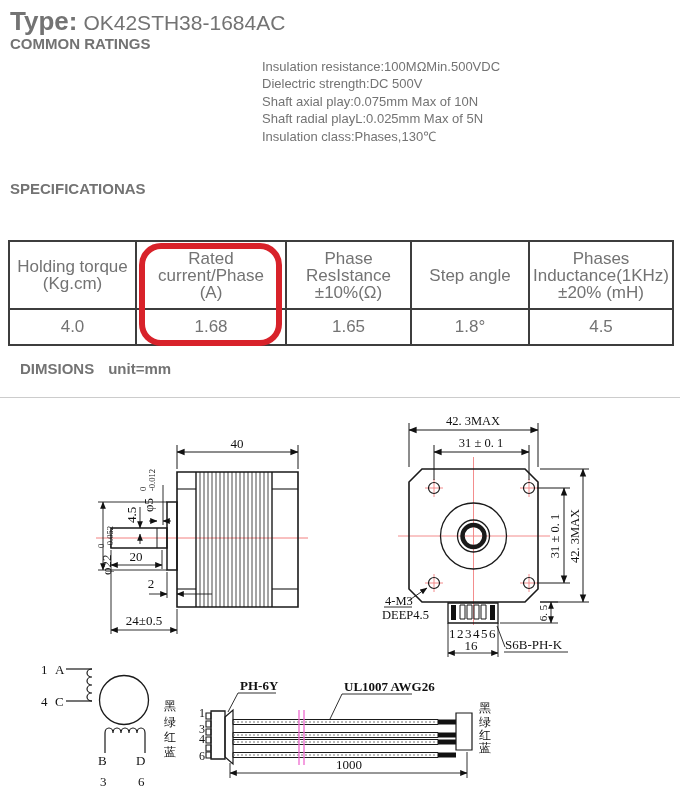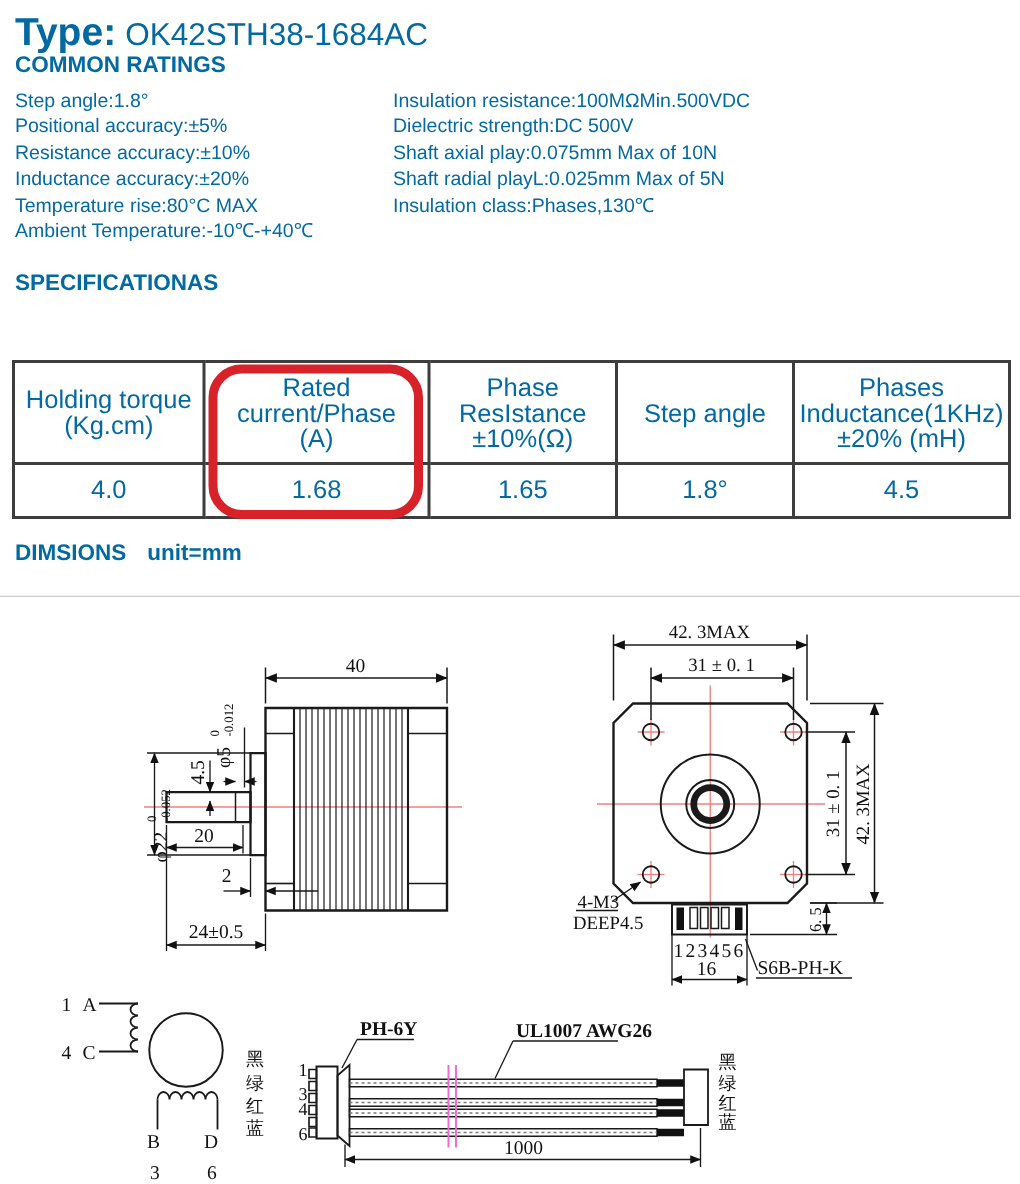--- a/index.html
+++ b/index.html
@@ -1,34 +1,34 @@
 <!DOCTYPE html>
 <html><head>
 <meta charset="utf-8">
 <style>
   html,body{margin:0;padding:0;background:#fff;}
   #page{position:relative;width:680px;height:789px;background:#fff;overflow:hidden;
-        font-family:"Liberation Sans",sans-serif;color:#0369a1;}
+        font-family:"Liberation Sans",sans-serif;color:#737373;}
   .title-row{position:absolute;left:10px;top:6px;display:flex;align-items:baseline;}
   .type-label{font-size:26px;font-weight:bold;letter-spacing:0px;}
   .model{font-size:21px;font-weight:400;margin-left:6px;}
   .sec-title{position:absolute;left:10px;font-size:15px;font-weight:bold;}
   .ratings{position:absolute;top:58px;font-size:13px;line-height:17.4px;}
   .ratings div{white-space:nowrap;}
   .ratings-left{left:10px;}
   .ratings-right{left:262px;}
   table.spec{position:absolute;left:8px;top:240px;width:664px;border-collapse:collapse;
              table-layout:fixed;font-size:17px;}
   table.spec th,table.spec td{border:2px solid #3d3d3d;text-align:center;vertical-align:middle;
              font-weight:400;padding:2px;}
   table.spec th{height:62px;white-space:pre-line;line-height:17px;}
   table.spec td{height:30px;margin-top:31px;}
   #highlight{position:absolute;left:139px;top:243px;width:143px;height:103px;
              border:6px solid #d8222a;border-radius:22px;box-sizing:border-box;pointer-events:none;}
-  .dims-title{position:absolute;left:10px;top:360px;font-size:15px;font-weight:bold;}
+  .dims-title{position:absolute;left:20px;top:360px;font-size:15px;font-weight:bold;}
   .dims-title .unit{margin-left:14px;}
   #drawing{position:absolute;left:0;top:397px;}
   svg text{font-family:"Liberation Serif","DejaVu Serif",serif;fill:#111;}
   svg .dim{font-size:13px;}
   svg .dimsm{font-size:12.5px;}
   svg .tol{font-size:8.5px;}
   svg .cjk{font-family:"DejaVu Sans",sans-serif;font-size:12px;}
   svg .lbl{font-size:13px;font-weight:bold;}
   svg line,svg path,svg rect,svg circle,svg polygon{vector-effect:non-scaling-stroke;}
 </style>
@@ -37,28 +37,20 @@
 
 <div id="page">
 
   <div class="title-row">
     <span class="type-label">Type:</span>
     <span class="model">OK42STH38-1684AC</span>
   </div>
 
   <div class="sec-title" style="top:35px;">COMMON RATINGS</div>
 
-  <div class="ratings ratings-left">
-    <div>Step angle:1.8°</div>
-    <div>Positional accuracy:±5%</div>
-    <div>Resistance accuracy:±10%</div>
-    <div>Inductance accuracy:±20%</div>
-    <div>Temperature rise:80°C MAX</div>
-    <div>Ambient Temperature:-10℃-+40℃</div>
-  </div>
 
   <div class="ratings ratings-right">
     <div>Insulation resistance:100MΩMin.500VDC</div>
     <div>Dielectric strength:DC 500V</div>
     <div>Shaft axial play:0.075mm Max of 10N</div>
     <div>Shaft radial playL:0.025mm Max of 5N</div>
     <div>Insulation class:Phases,130℃</div>
   </div>
 
   <div class="sec-title" style="top:180px;">SPECIFICATIONAS</div>

